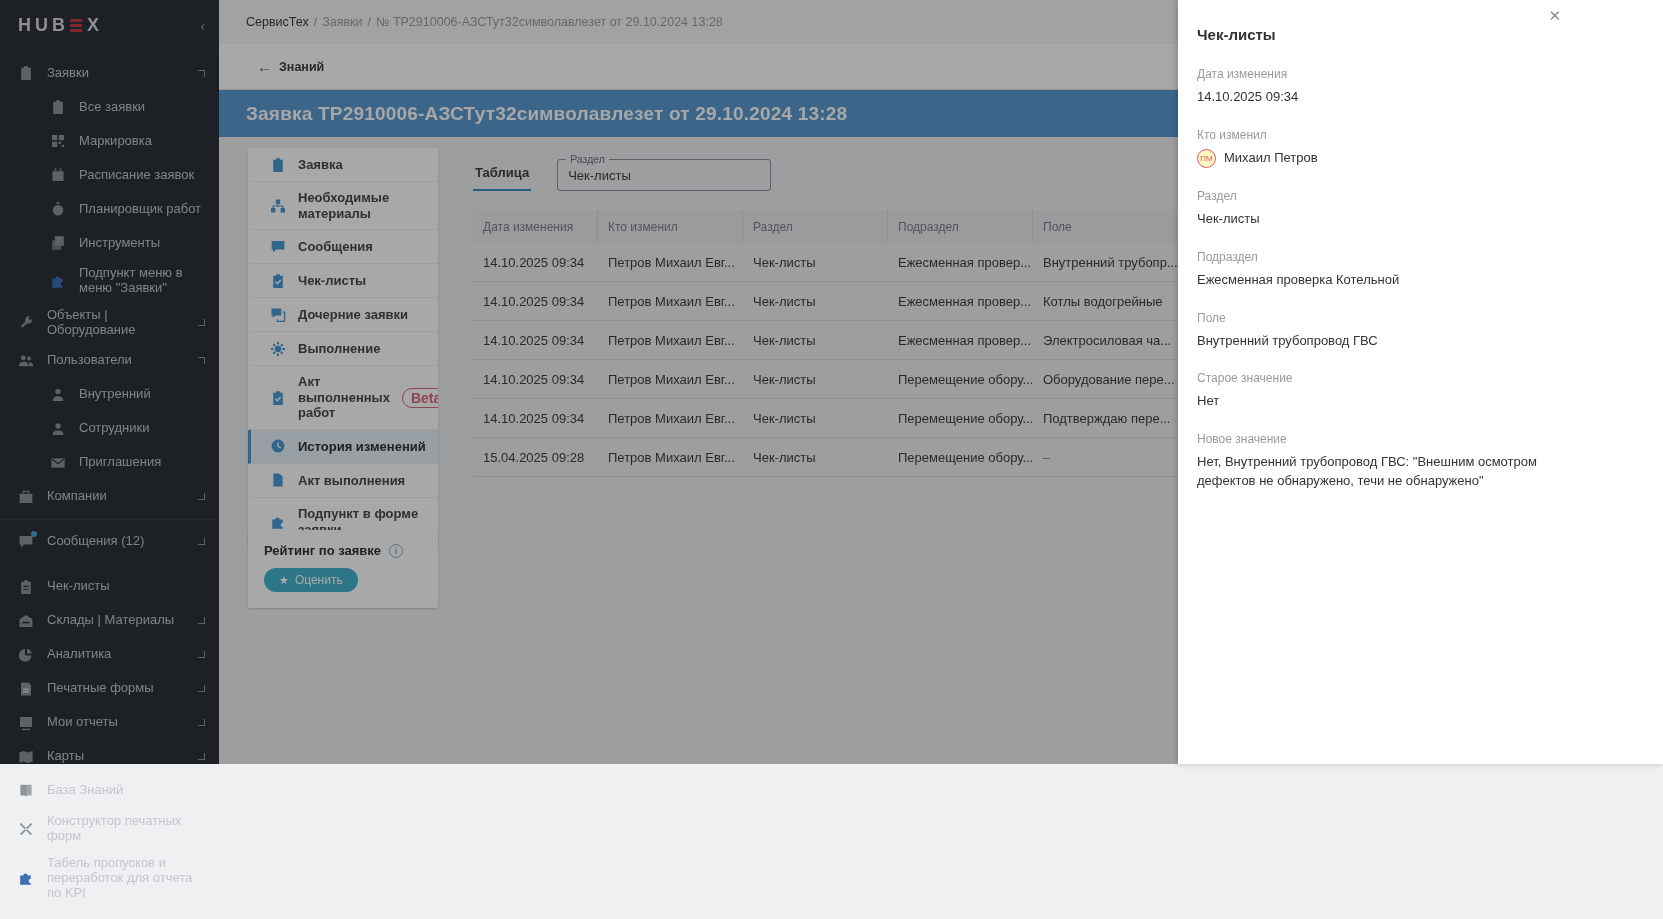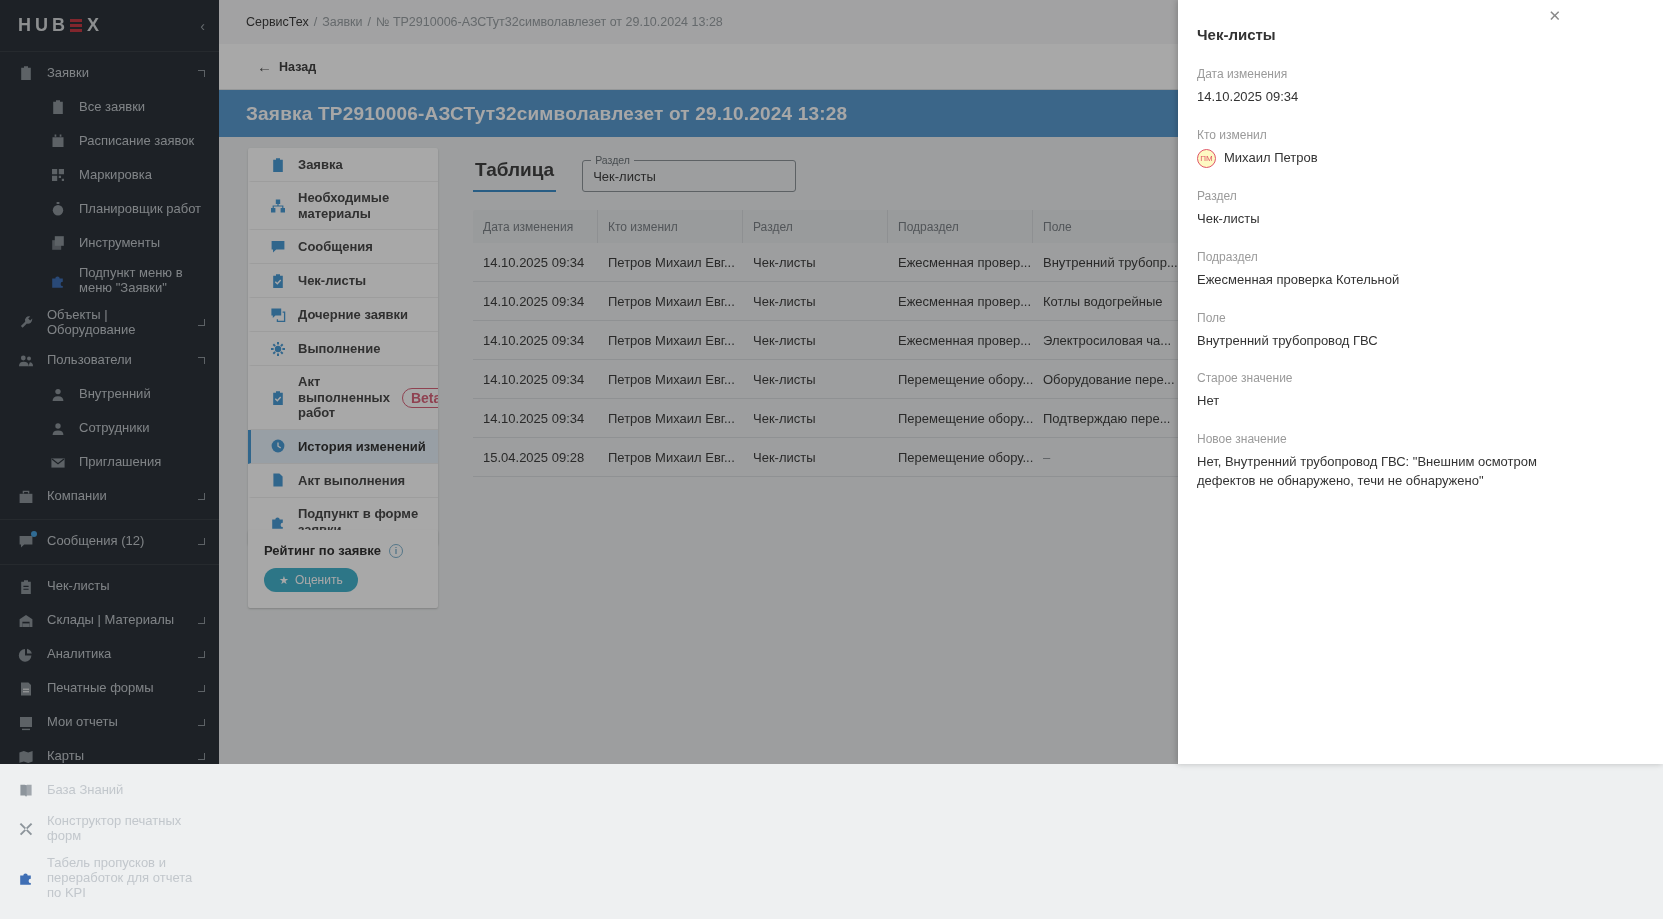--- a/index.html
+++ b/index.html
@@ -70,21 +70,21 @@
   .info-i { width:14px; height:14px; border-radius:50%; border:1px solid #7fb3cf; color:#7fb3cf;
     font-size:9px; font-weight:bold; display:inline-flex; align-items:center; justify-content:center;
     font-style:normal; cursor:pointer; }
   .rate-btn { margin-top:10px; display:inline-flex; align-items:center; gap:6px;
     background:#45b3cd; color:#fff; border:none; border-radius:14px; padding:5px 15px;
     font-size:12px; font-family:inherit; cursor:pointer; }
   .rate-btn .st { font-size:11px; }
 
   
   .toolbar { position:absolute; left:254px; top:22px; display:flex; align-items:flex-end; }
-  .tab-tablica { font-size:19px; font-weight:bold; color:#424242; padding:0 2px 9px 2px;
+  .tab-tablica { font-size:13px; font-weight:bold; color:#424242; padding:0 2px 9px 2px;
     border-bottom:2px solid #3e8ec9; cursor:pointer; }
   .select { position:relative; margin-left:26px; width:214px; height:32px;
     border:1px solid #8d9398; border-radius:3px; display:flex; align-items:center;
     padding:0 10px; cursor:pointer; margin-bottom:0; }
   .select .flabel { position:absolute; top:-7px; left:8px; font-size:10.5px; color:#6f767b;
     background:#eef0f1; padding:0 4px; }
   .select .val { font-size:13px; color:#3f3f3f; }
   .grid { position:absolute; left:254px; top:73px; width:789px; }
   .g-row { display:grid; grid-template-columns:125px 145px 145px 145px 229px; }
   .g-head { background:#e9ebed; border-radius:2px 2px 0 0; }
@@ -143,32 +143,32 @@
           <span class="ico">
             <svg viewBox="0 0 16 16">
               <path d="M6 1.2h4v1.6h2.8V15H3.2V2.8H6z"></path>
             </svg>
           </span>
           <span class="lbl">Все заявки</span>
         </div>
         <div class="sb-item lvl1">
           <span class="ico">
             <svg viewBox="0 0 16 16">
+              <path d="M2 2h5.2v5.2H2z M8.8 2H14v5.2H8.8z M2 8.8h5.2V14H2z M8.8 8.8h2.2v2.2H8.8z M11.8 11.8H14V14h-2.2z"></path>
+            </svg>
+          </span>
+          <span class="lbl">Маркировка</span>
+        </div>
+        <div class="sb-item lvl1">
+          <span class="ico">
+            <svg viewBox="0 0 16 16">
               <path d="M2.5 4.2h11V14h-11z M4.6 1.6h1.7v2.2H4.6z M9.7 1.6h1.7v2.2H9.7z"></path>
             </svg>
           </span>
           <span class="lbl">Расписание заявок</span>
-        </div>
-        <div class="sb-item lvl1">
-          <span class="ico">
-            <svg viewBox="0 0 16 16">
-              <path d="M2 2h5.2v5.2H2z M8.8 2H14v5.2H8.8z M2 8.8h5.2V14H2z M8.8 8.8h2.2v2.2H8.8z M11.8 11.8H14V14h-2.2z"></path>
-            </svg>
-          </span>
-          <span class="lbl">Маркировка</span>
         </div>
         <div class="sb-item lvl1">
           <span class="ico">
             <svg viewBox="0 0 16 16">
               <circle cx="8" cy="9.2" r="5.2"></circle>
               <path d="M6.6 1h2.8v2H6.6z"></path>
             </svg>
           </span>
           <span class="lbl">Планировщик работ</span>
         </div>
@@ -345,21 +345,21 @@
       </nav>
   </aside>
 
   <div class="main">
     <div class="crumbbar">
       <span id="breadcrumb"><span class="crumb-root">СервисТех</span><span class="crumb-sep">/</span><span class="crumb-seg">Заявки</span><span class="crumb-sep">/</span><span class="crumb-seg">№ ТР2910006-АЗСТут32символавлезет от 29.10.2024 13:28</span></span>
     </div>
     <div class="backbar">
       <span class="back-btn">
         <span class="arr">←</span>
-        <span>Назад</span>
+        <span>Знаний</span>
       </span>
     </div>
     <div class="titlebar">
       <h1>Заявка ТР2910006-АЗСТут32символавлезет от 29.10.2024 13:28</h1>
     </div>
 
     <div class="content">
       <div class="tabs-card" id="tabs-card">
           <div class="tab-item">
             <span class="ico">

